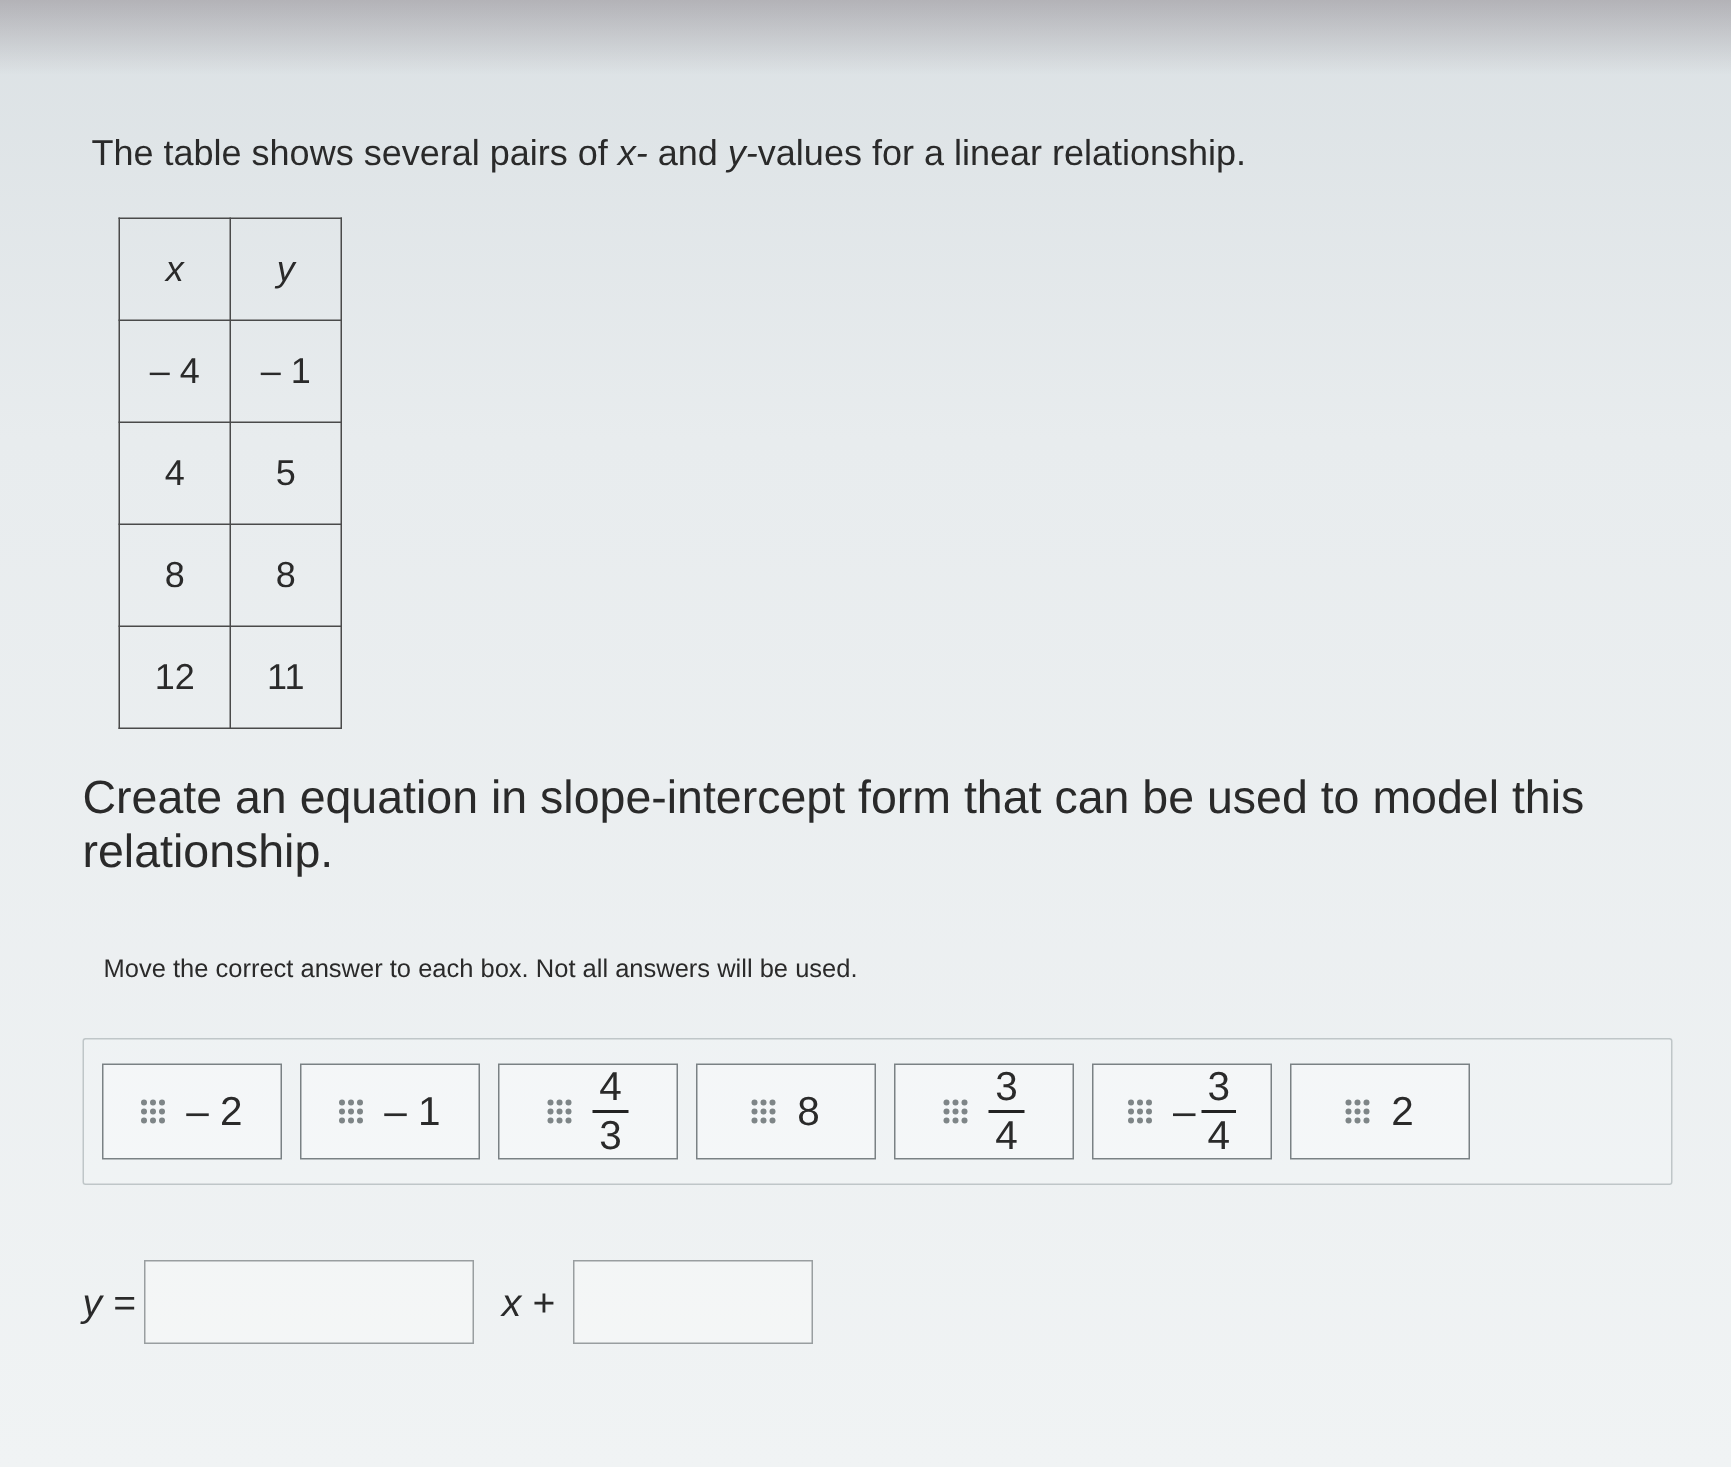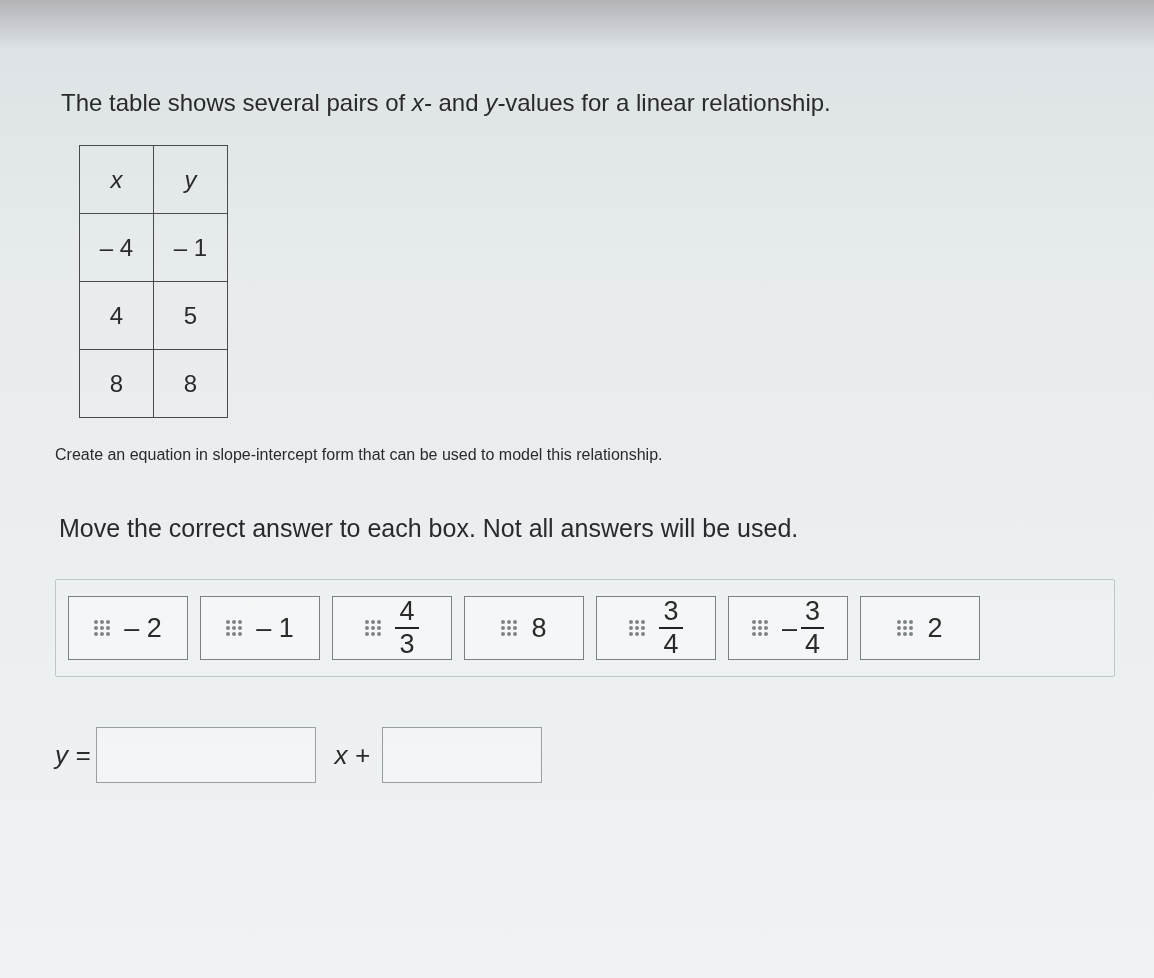--- a/index.html
+++ b/index.html
@@ -34,22 +34,22 @@
     }
     .data-table td {
       border: 1.5px solid #4a4a4a;
       width: 74px;
       height: 68px;
       text-align: center;
       vertical-align: middle;
       font-size: 24px;
     }
     .data-table thead td { font-style: italic; font-weight: normal; }
-    .prompt-2 { margin-left: 0; margin-bottom: 50px; font-size: 16px;}
-    .prompt-3 { margin-left: 4px; margin-bottom: 36px; font-size: 25px;}
+    .prompt-2 { margin-left: 0; margin-bottom: 50px; font-size: 31px;}
+    .prompt-3 { margin-left: 14px; margin-bottom: 36px; font-size: 17px;}
     .tile-row {
       display: flex;
       gap: 12px;
       border: 1px solid #bfc6c8;
       padding: 16px 12px;
       background: rgba(255,255,255,0.15);
       border-radius: 2px;
       margin-bottom: 50px;
       align-items: center;
       width: 1060px;
@@ -129,20 +129,24 @@
       <td>– 1</td>
     </tr>
     <tr>
       <td>4</td>
       <td>5</td>
     </tr>
     <tr>
       <td>8</td>
       <td>8</td>
     </tr>
+    <tr>
+      <td>12</td>
+      <td>11</td>
+    </tr>
   </tbody>
 </table>
 
 <p class="prompt-2">Create an equation in slope-intercept form that can be used to model this relationship.</p>
 <p class="prompt-3">Move the correct answer to each box. Not all answers will be used.</p>
 
 <div class="tile-row">
   <div class="tile">
     <span class="grip-icon">
         <span></span>

